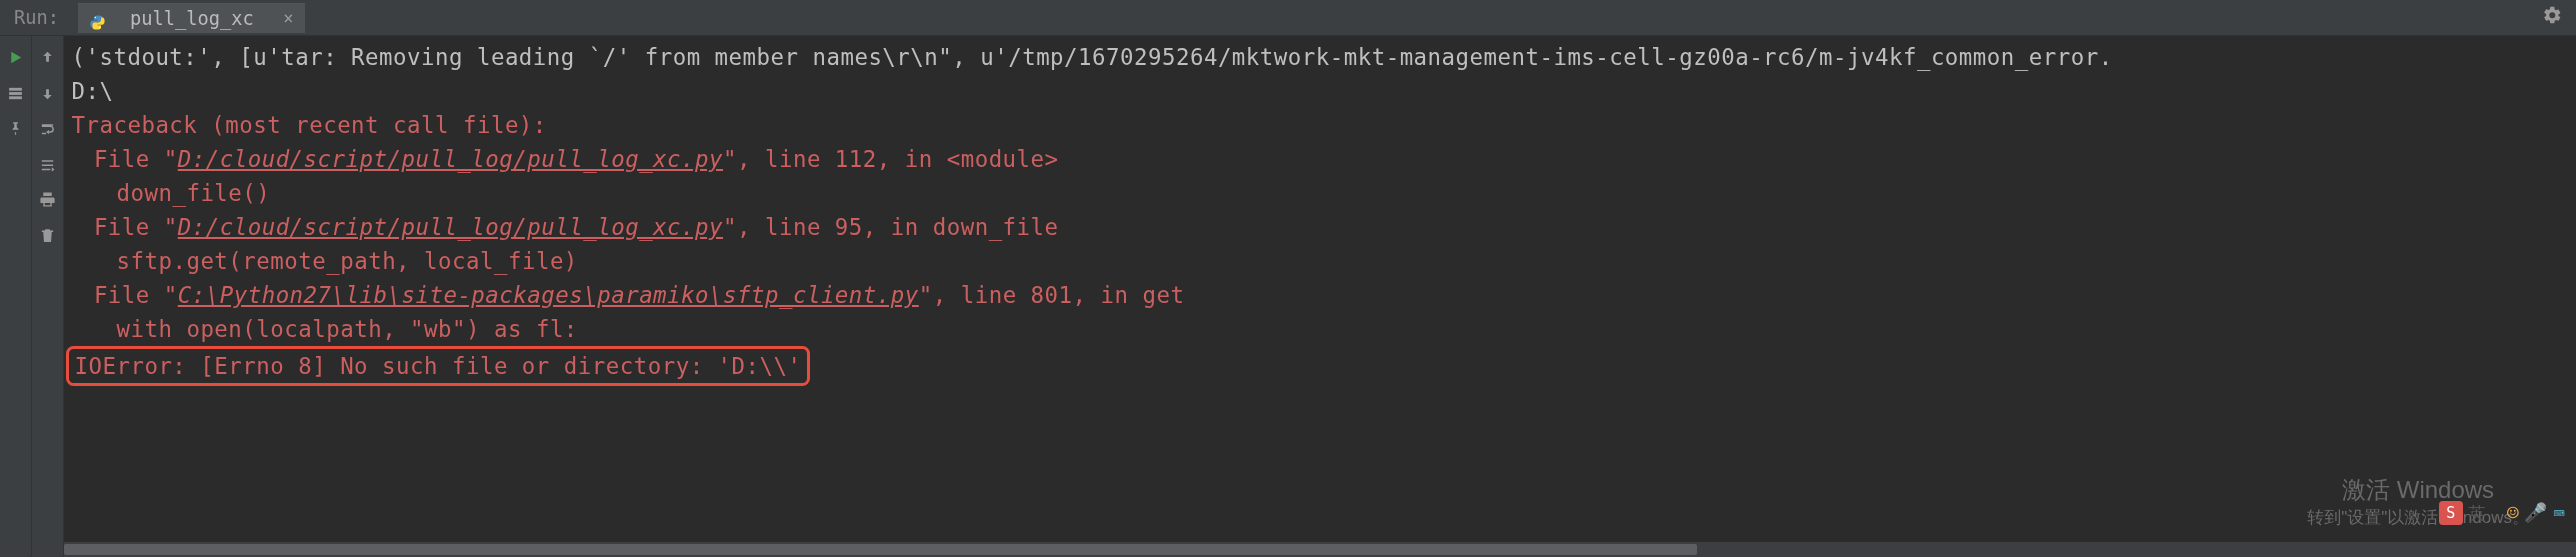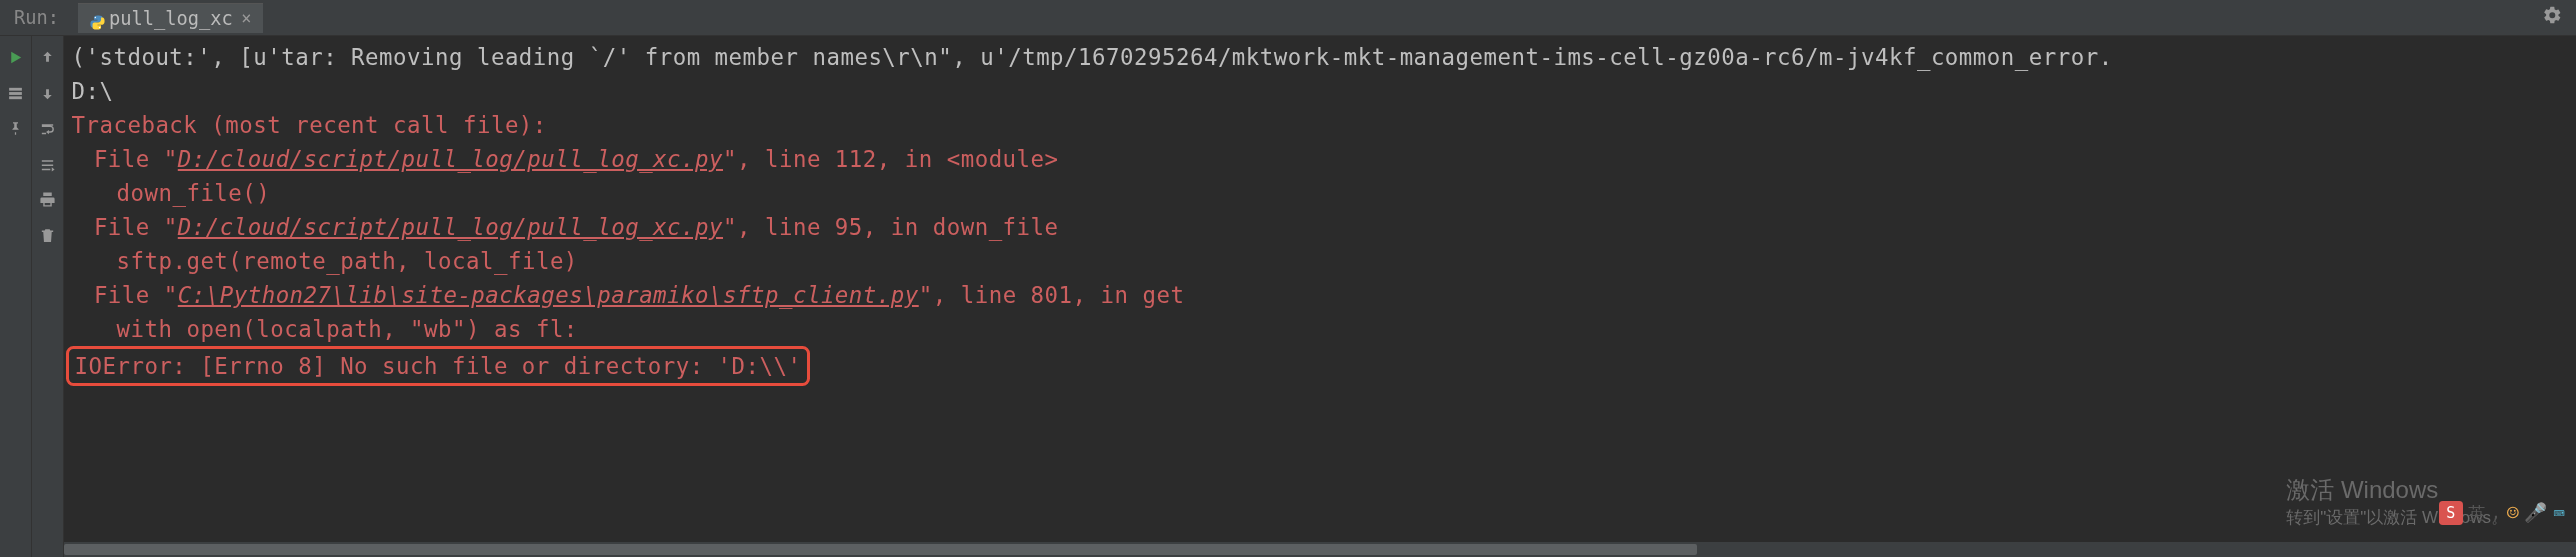--- a/index.html
+++ b/index.html
@@ -30,21 +30,21 @@
       font-size: 18.7px;
       margin-right: 18.7px;
     }
     .tab {
       display: flex;
       align-items: center;
       background: #4e5254;
       padding: 3.7px 11.2px;
       border-top: 0.9px solid #555;
       height: 30px;
-      gap: 3px;
+      gap: 24px;
     }
     .python-icon {
       width: 17px;
       height: 17px;
       display: inline-block;
     }
     .tab-label {
       color: #bbb;
       font-size: 18.7px;
     }
@@ -116,25 +116,25 @@
     .underline { text-decoration: underline; font-style: italic; }
     .error-box {
       border: 3.7px solid #e74c3c;
       border-radius: 7.5px;
       padding: 0 5.6px;
       display: inline-block;
       margin-left: -5.6px;
     }
     .watermark {
       position: absolute;
-      right: 68px;
+      right: 47px;
       bottom: 28px;
       color: #6a6a6a;
       font-size: 24px;
-      text-align: left;
+      text-align: center;
       pointer-events: none;
       font-family: 'Microsoft YaHei', sans-serif;
     }
     .watermark-small {
       font-size: 17px;
       color: #6a6a6a;
     }
     .ime-bar {
       position: absolute;
       right: 11.2px;

